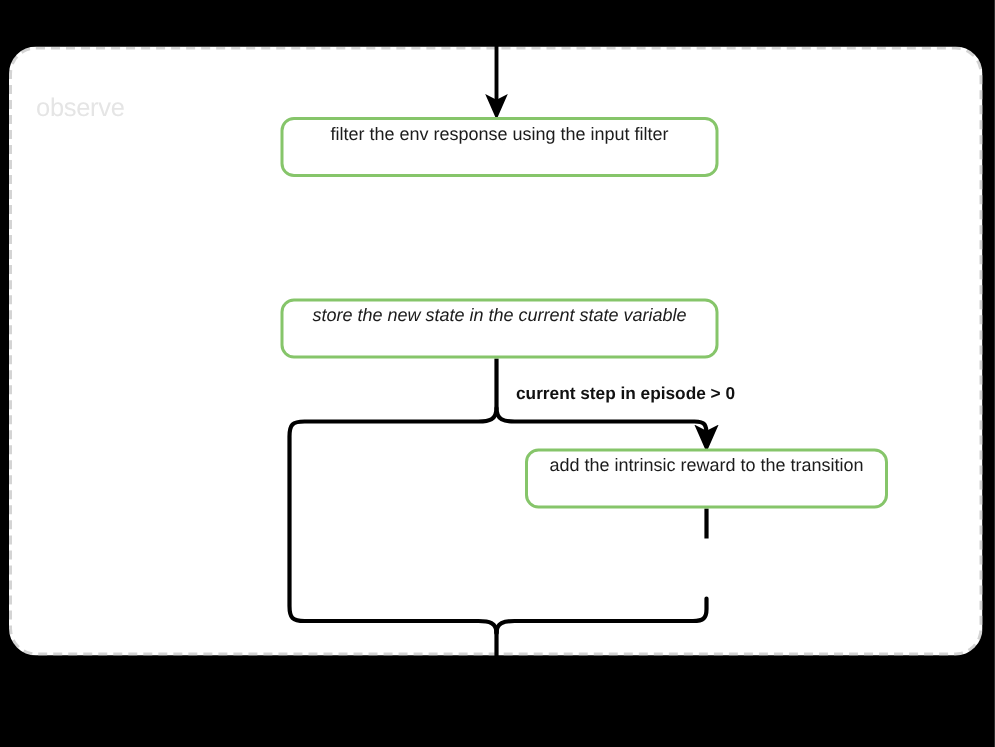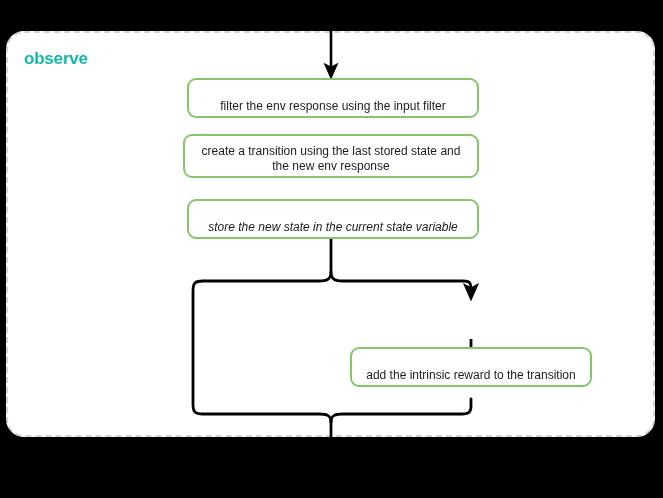--- a/index.html
+++ b/index.html
@@ -23,45 +23,45 @@
     width: 649px;
     height: 406px;
     box-sizing: border-box;
     background: #ffffff;
     border: 2px dashed #d4d4d4;
     border-radius: 18px;
   }
   .scope-title {
     position: absolute;
     left: 24px;
-    top: 49px;
+    top: 62px;
     font-size: 17px;
-    font-weight: bold;
-    color: #14b8a6;
+    font-weight: normal;
+    color: #e5e5e5;
     letter-spacing: -0.2px;
     white-space: nowrap;
   }
   
   #wires {
     position: absolute;
     left: 0;
     top: 0;
     width: 663px;
     height: 498px;
     pointer-events: none;
   }
   
   .node {
     position: absolute;
     box-sizing: border-box;
     background: #ffffff;
     border: 2px solid #86c56a;
     border-radius: 9px;
     display: flex;
-    align-items: flex-end;
+    align-items: flex-start;
     justify-content: center;
     text-align: center;
     color: #1c1c1c;
     font-size: 12px;
     line-height: 15px;
     padding: 2px 8px;
   }
   .edge-label {
     position: absolute;
     font-size: 11.5px;
@@ -112,27 +112,25 @@
 
     <g>
       <path d="M331,420 L331,448" stroke="#000000" stroke-width="2.8" fill="none"></path>
     </g>
   </svg>
 
   <div class="node" style="left:187px; top:78px; width:292px; height:40px;">
     <span>filter the env response using the input filter</span>
   </div>
 
-  <div class="node" style="left:183px; top:134px; width:296px; height:44px;">
-    <span>create a transition using the last stored state and the new env response</span>
-  </div>
 
   <div class="node" style="left:187px; top:199px; width:292px; height:40px;font-style:italic;">
     <span>store the new state in the current state variable</span>
   </div>
 
-  <div class="node" style="left:350px; top:299px; width:242px; height:40px;margin-top:48px;">
+  <div class="node" style="left:350px; top:299px; width:242px; height:40px;">
     <span>add the intrinsic reward to the transition</span>
   </div>
 
 
+  <div class="edge-label" style="left:344px; top:257px;">current step in episode &gt; 0</div>
 
 </div>
 
 </body></html>

